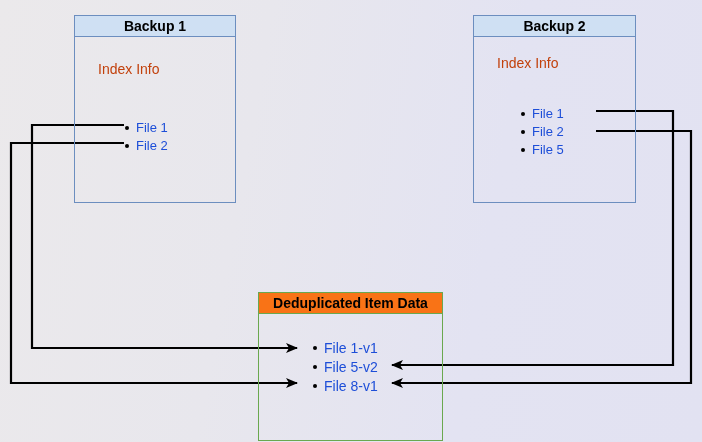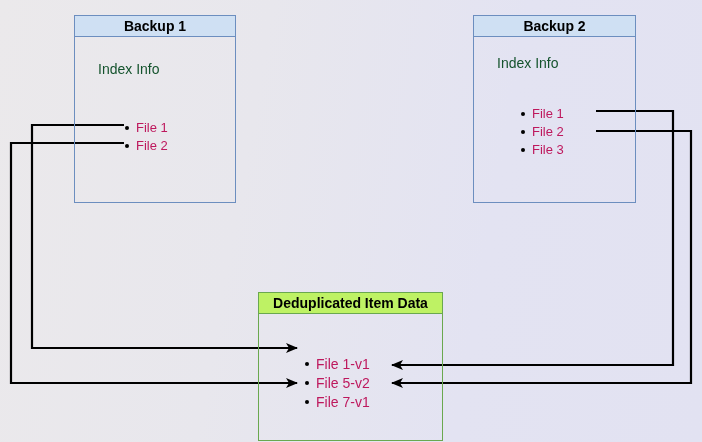--- a/index.html
+++ b/index.html
@@ -56,45 +56,45 @@
     border: 1px solid #6c8ebf;
   }
   .node.blue .node-body {
     background: rgba(255,255,255,0.0);
     border: 1px solid #6c8ebf;
     border-top: none;
   }
 
   
   .node.green .node-header {
-    background: #bef264;
+    background: #f97316;
     border: 1px solid #6aa84f;
   }
   .node.green .node-body {
     background: rgba(255,255,255,0.0);
     border: 1px solid #6aa84f;
     border-top: none;
   }
 
   
   .section-title {
     position: absolute;
     font-size: 14px;
-    color: #14532d;
+    color: #c2410c;
     white-space: nowrap;
   }
   .file-list {
     position: absolute;
     margin: 0;
     padding: 0;
     list-style: none;
   }
   .file-list li {
     font-size: 13px;
-    color: #be185d;
+    color: #1d4ed8;
     line-height: 18px;
     height: 18px;
     white-space: nowrap;
     position: relative;
     padding-left: 14px;
   }
   .file-list li::before {
     content: "";
     position: absolute;
     left: 3px;
@@ -150,28 +150,28 @@
   <div class="node-header" style="height:22px;text-align:right;">
     <span>Backup 2</span>
   </div>
   <div class="node-body" style="top:22px; height:178px;"></div>
 
   <div class="section-title" style="left:24px; top:52px;">Index Info</div>
 
   <ul class="file-list" style="left:45px; top:102px;">
     <li>File 1</li>
     <li>File 2</li>
-    <li>File 3</li>
+    <li>File 5</li>
   </ul>
 </div>
 
 <div class="node green" style="left:258px; top:280px; width:185px; height:161px;">
   <div class="node-header" style="height:22px;">
     <span>Deduplicated Item Data</span>
   </div>
   <div class="node-body" style="top:22px; height:139px;"></div>
 
-  <ul class="file-list wide" style="left:44px; top:59px;margin-top:16px;">
+  <ul class="file-list wide" style="left:52px; top:59px;">
     <li>File 1-v1</li>
     <li>File 5-v2</li>
-    <li>File 7-v1</li>
+    <li>File 8-v1</li>
   </ul>
 </div>
 
 </body></html>

